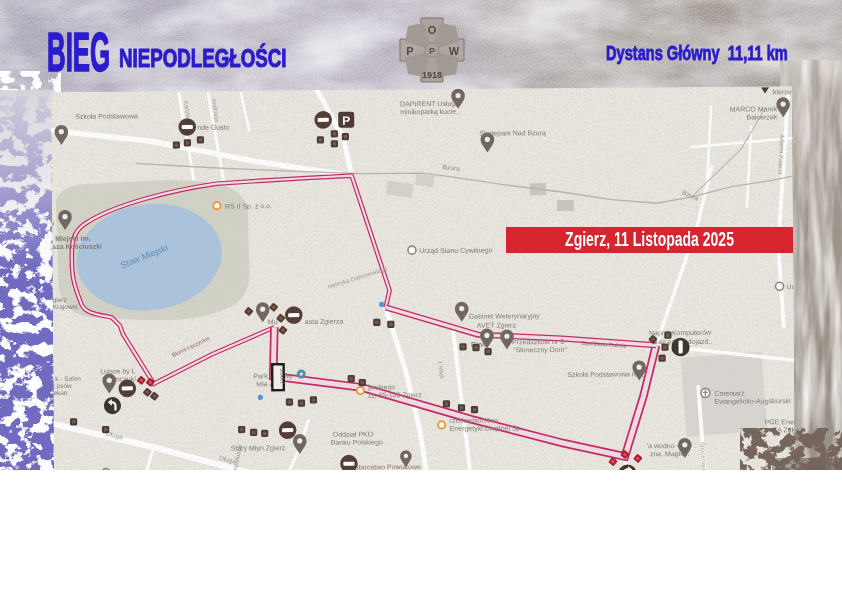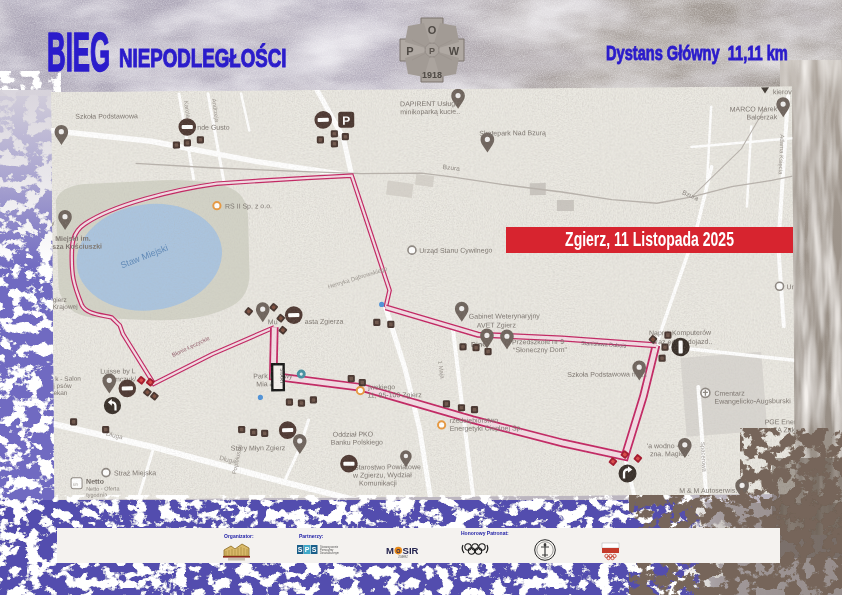--- a/index.html
+++ b/index.html
@@ -1,16 +1,16 @@
 <!DOCTYPE html>
 <html><head>
 <meta charset="utf-8">
 <style>
   html,body{margin:0;padding:0;}
-  #page{position:relative;width:842px;height:595px;overflow:hidden;font-family:"Liberation Sans",sans-serif;background:#bcb6c0;}
+  #page{position:relative;width:842px;height:470px;overflow:hidden;font-family:"Liberation Sans",sans-serif;background:#bcb6c0;}
   .abs{position:absolute;}
 </style>
 </head>
 <body>
 <div id="page">
 
 <svg class="abs" style="left:0;top:0" width="842" height="595" viewBox="0 0 842 595">
 <defs>
 <filter id="grain" x="0" y="0" width="100%" height="100%">
   <feTurbulence type="fractalNoise" baseFrequency="0.85" numOctaves="2" seed="4" result="t"></feTurbulence>

